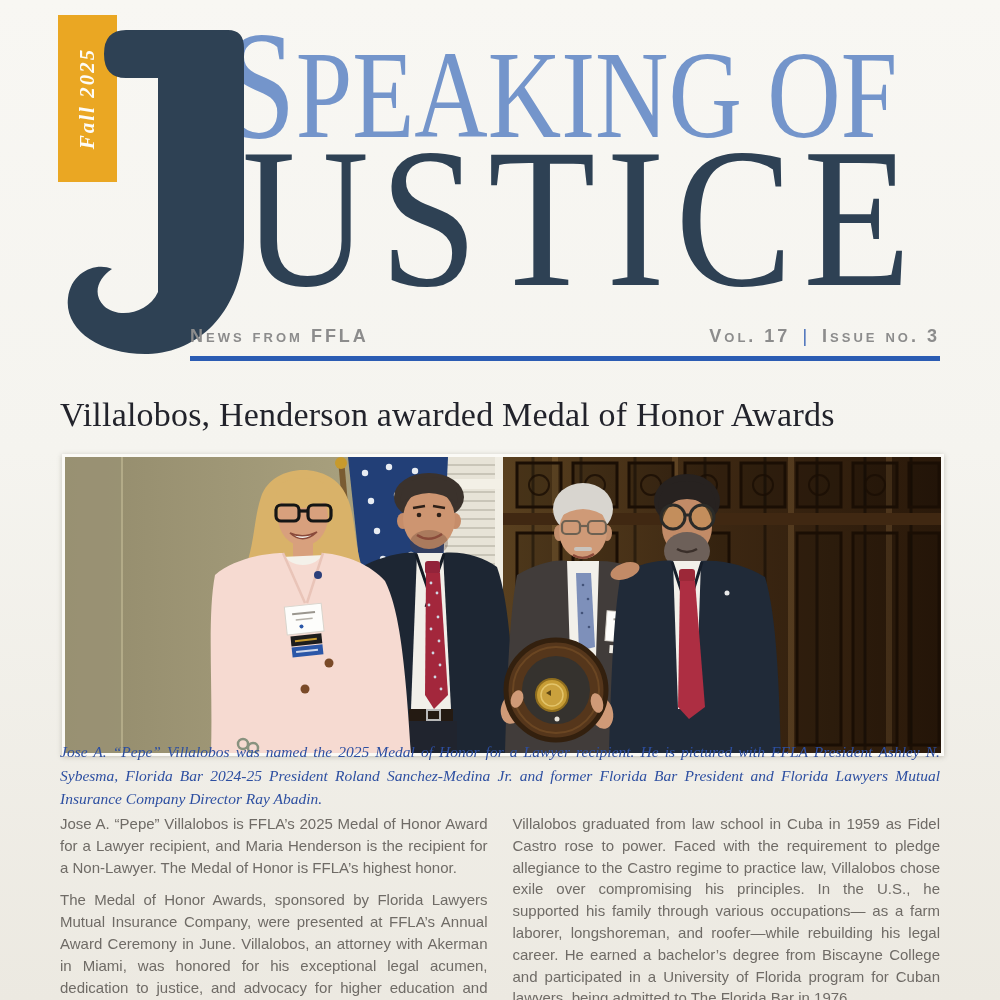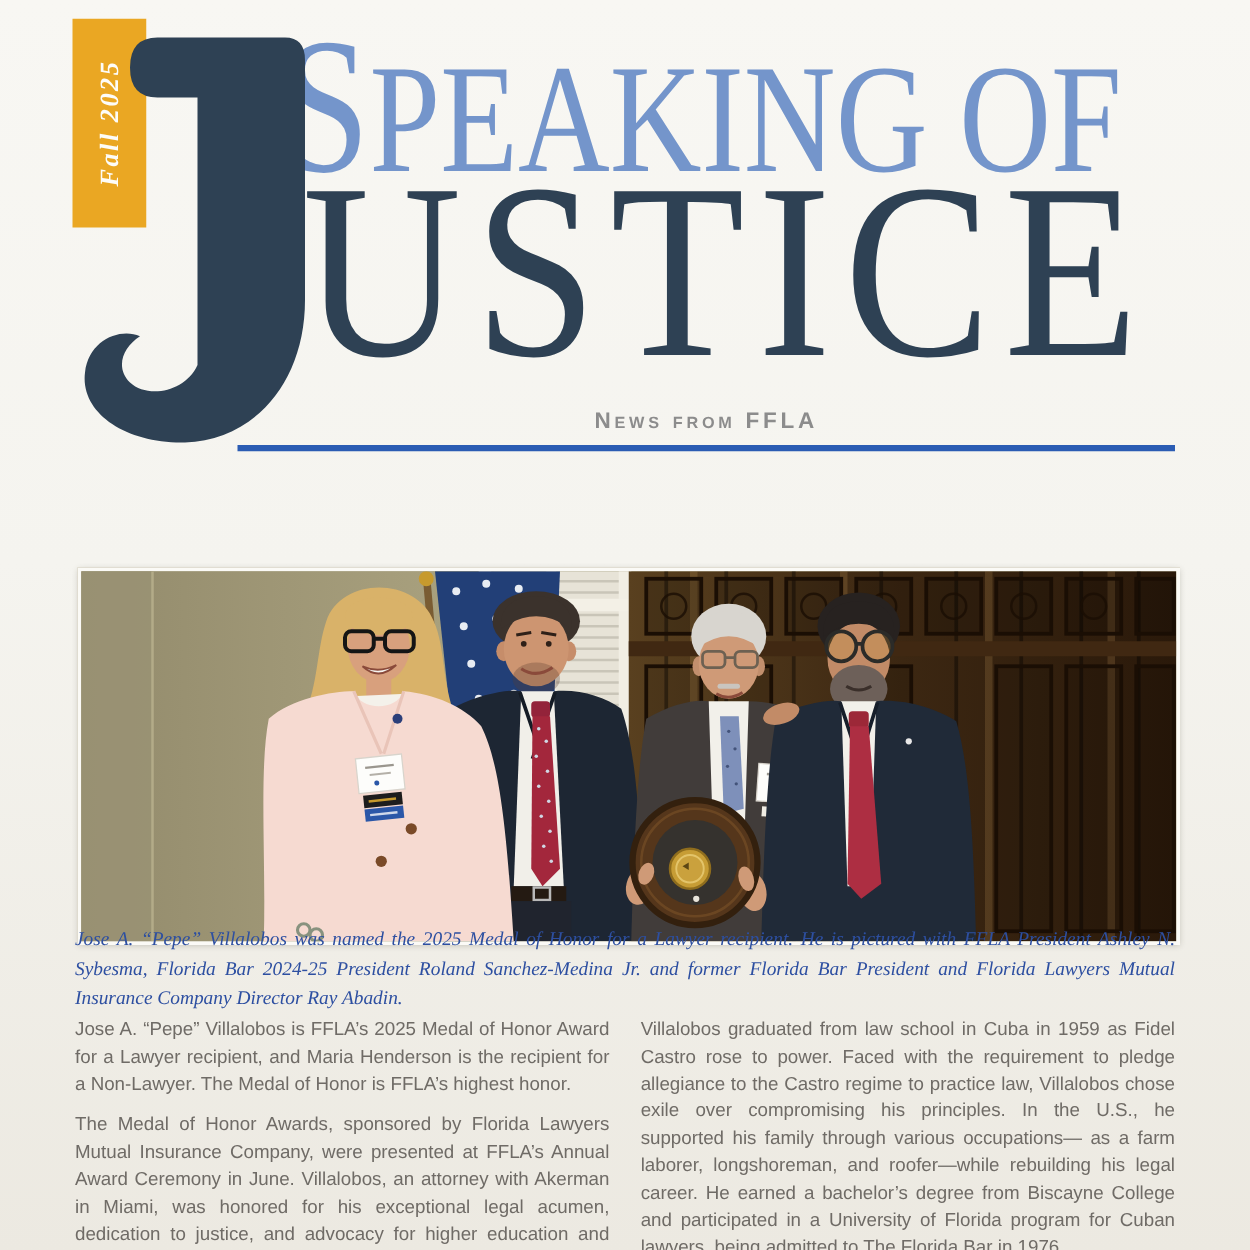--- a/index.html
+++ b/index.html
@@ -27,21 +27,21 @@
   .mast-line1::first-letter{font-size:155px;}
   .mast-line2{
     position:absolute;left:242px;top:118px;z-index:3;line-height:1;
     font-family:"Liberation Serif",serif;font-size:200px;color:#2e4154;
     text-transform:uppercase;white-space:nowrap;
     transform:scaleX(.88);transform-origin:left top;letter-spacing:12px;
   }
   .j-glyph{position:absolute;left:0;top:0;z-index:4;}
   .tagline{
     position:absolute;left:190px;top:326px;width:750px;z-index:5;
-    display:flex;justify-content:center;align-items:baseline;
+    display:flex;justify-content:space-between;align-items:baseline;
     color:#8c8c8c;font-weight:700;font-size:18px;letter-spacing:3px;
     font-variant:small-caps;
   }
   .tagline .right{display:flex;gap:12px;}
   .tagline .sep{color:#456db8;font-weight:400;}
   .rule{position:absolute;left:190px;top:356px;width:750px;height:5px;background:#2b5cb3;z-index:5;}
   
   .headline{
     position:absolute;left:60px;top:396px;width:890px;
     font-family:"Liberation Serif",serif;font-size:34px;font-weight:400;
@@ -80,23 +80,29 @@
       C 244 305 204 352 148 354
       C 100 355 64 330 68 298
       C 71 272 96 262 112 269
       C 98 278 92 294 104 306
       C 118 319 148 314 158 292
       L 158 78 L 126 78 Q 104 78 104 54 Q 104 30 126 30 Z"></path>
   </svg>
 
   <div class="tagline">
     <span>News from FFLA</span>
+    <span class="right">
+      <span>Vol. 17</span>
+      <span class="sep">|</span>
+      <span>Issue no. 3</span>
+    </span>
   </div>
   <div class="rule"></div>
 
+  <h1 class="headline">Villalobos, Henderson awarded Medal of Honor Awards</h1>
 
   <figure class="photo">
     <svg width="876" height="296" viewBox="0 0 876 296">
       <defs>
         <linearGradient id="wallGrad" x1="0" y1="0" x2="1" y2="0">
           <stop offset="0" stop-color="#938b6c"></stop>
             <stop offset="1" stop-color="#aba380"></stop>
         </linearGradient>
         <linearGradient id="woodGrad" x1="0" y1="0" x2="1" y2="0">
           <stop offset="0" stop-color="#59401f"></stop>

